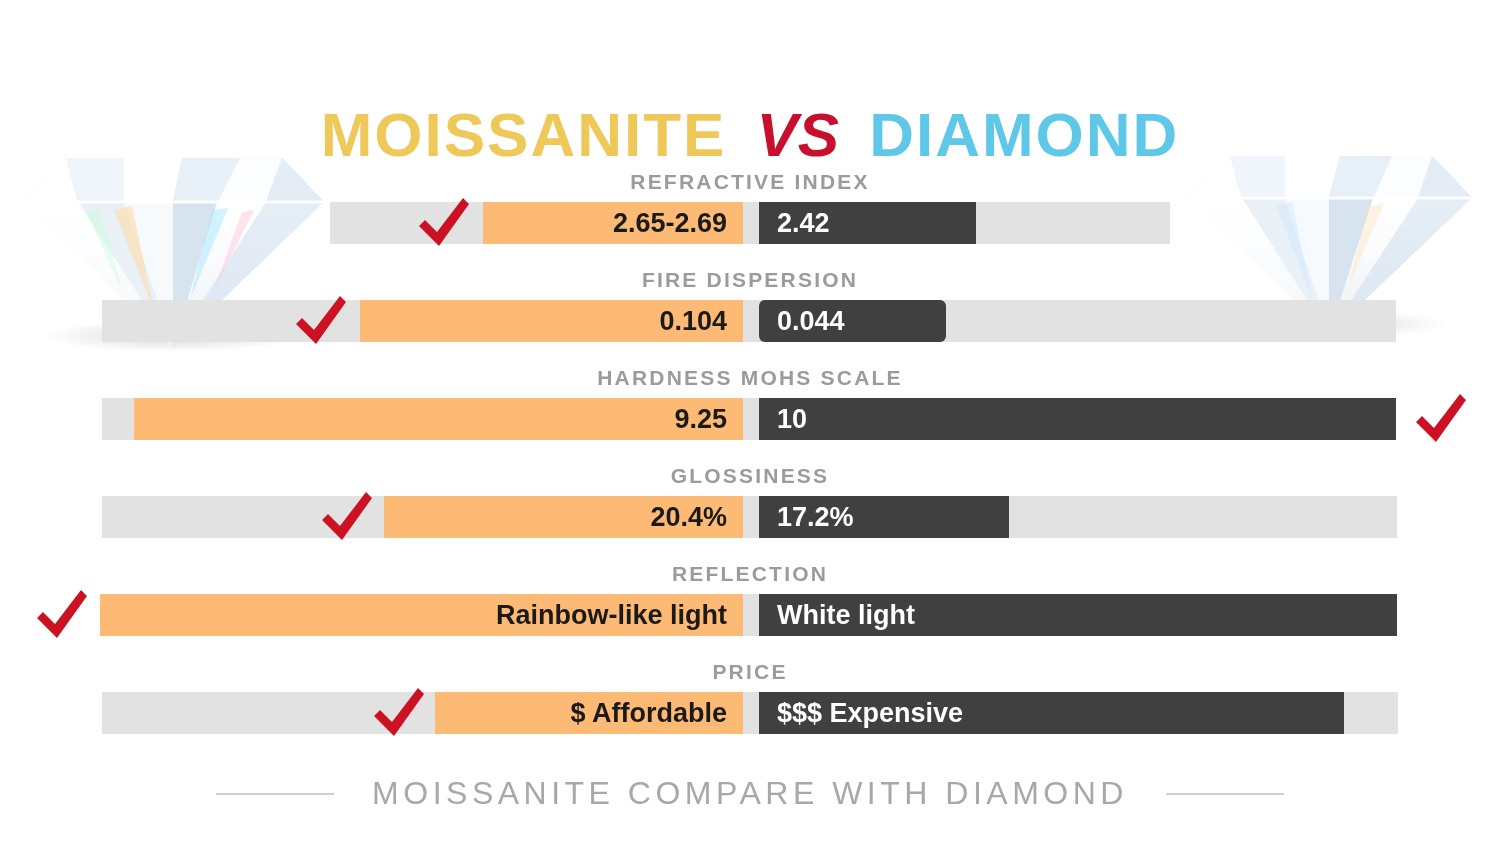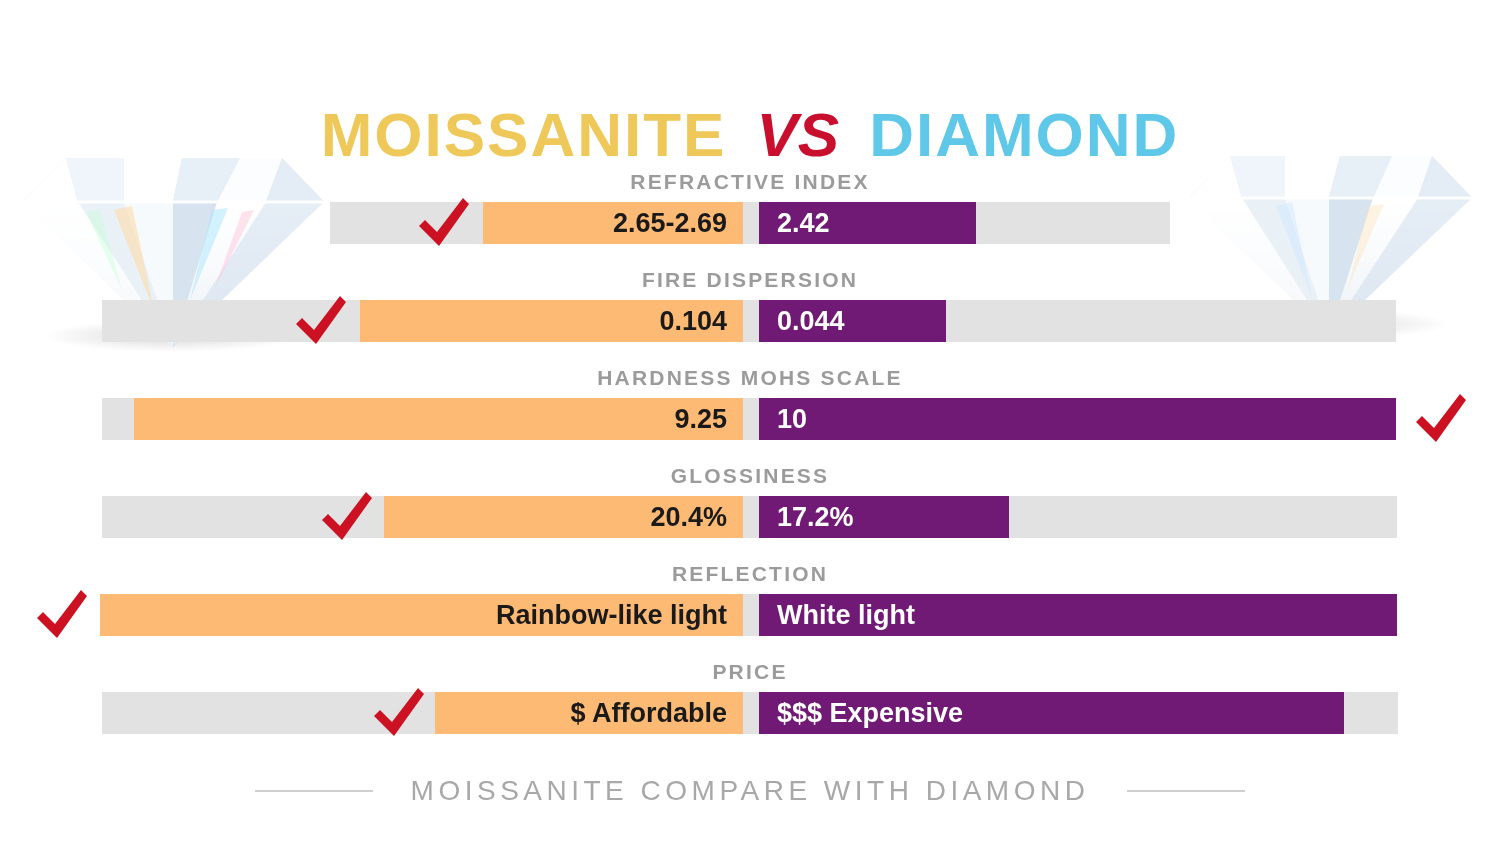--- a/index.html
+++ b/index.html
@@ -48,38 +48,38 @@
     background:#E2E2E2;
     top:32px;
   }
   .bar{
     position:absolute;height:42px;top:32px;
     display:flex;align-items:center;
     box-sizing:border-box;
   }
   .bar-left{ background:#fdba74; justify-content:flex-end; padding-right:16px; }
   .bar-left .bar-text{ color:#1A1A1A; }
-  .bar-right{ background:#701a75; justify-content:flex-start; padding-left:18px; }
+  .bar-right{ background:#404040; justify-content:flex-start; padding-left:18px; }
   .bar-right .bar-text{ color:#ffffff; }
   .bar-text{
     font-size:27px;font-weight:bold;white-space:nowrap;letter-spacing:0px;
   }
 
   .check{
     position:absolute;top:26px;width:56px;height:56px;
   }
 
   
   .footer{
     position:absolute;top:775px;left:0;width:1500px;
     display:flex;align-items:center;justify-content:center;gap:38px;
   }
   .footer .rule{width:118px;height:2px;background:#CFCFCF;}
   .footer .ftext{
-    color:#A8A8A8;font-size:28px;letter-spacing:4.5px;white-space:nowrap;font-weight:400;
+    color:#A8A8A8;font-size:32px;letter-spacing:4.5px;white-space:nowrap;font-weight:400;
   }
 </style>
 </head>
 <body>
 
 <div class="stage">
 
   <div class="title">
     <span class="t-moiss">MOISSANITE</span><span class="t-vs">VS</span><span class="t-diamond">DIAMOND</span>
   </div>
@@ -177,21 +177,21 @@
       </svg>
     </div>
   </div>
 
   <div class="row" style="top:268px;">
     <div class="row-label">FIRE DISPERSION</div>
     <div class="track" style="left:102px;width:1294px;"></div>
     <div class="bar bar-left" style="left:360px;width:383px;padding-left:10px;">
       <span class="bar-text">0.104</span>
     </div>
-    <div class="bar bar-right" style="left:759px;width:187px;">
+    <div class="bar bar-right" style="left:759px;width:187px;border-radius:6px;">
       <span class="bar-text">0.044</span>
     </div>
     <div class="check" style="left:292px;">
       <svg viewBox="0 0 56 56" width="56" height="56">
         <path d="M4 30 L10 24 L22 36 L48 2 L54 8 L24 50 Z" fill="#CC1122"></path>
       </svg>
     </div>
   </div>
 
   <div class="row" style="top:366px;">

